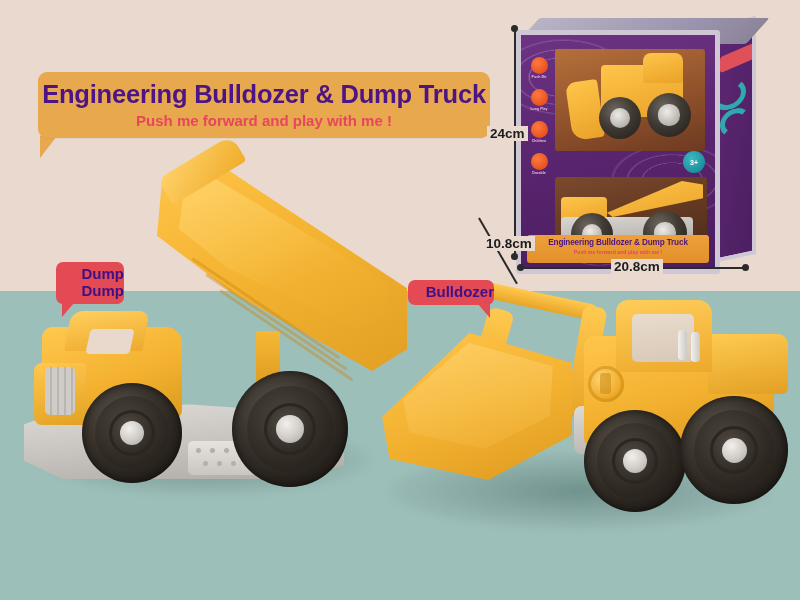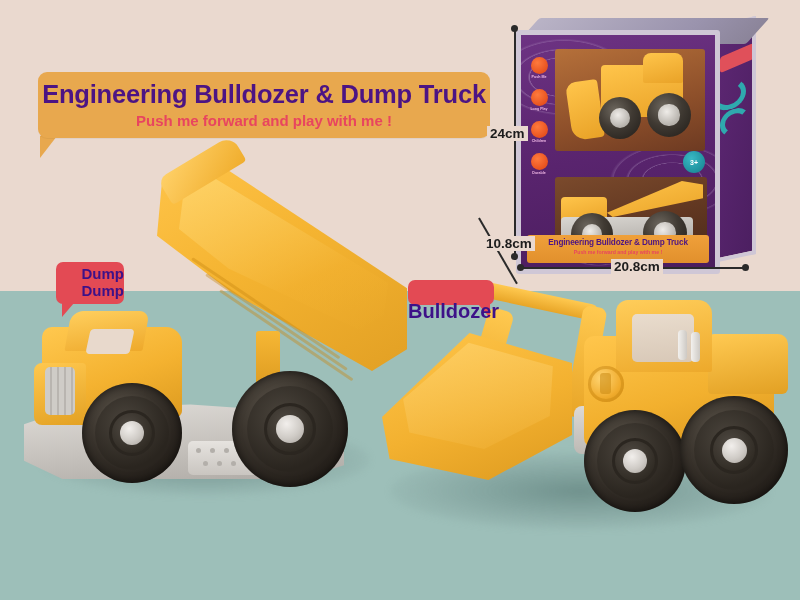--- a/index.html
+++ b/index.html
@@ -70,21 +70,21 @@
   #tag-dump {
     left: 56px; top: 262px; width: 68px; height: 42px;
     font-size: 15px; padding-top: 4px;
   }
   #tag-dump-tail {
     left: 62px; top: 303px;
     border-left: 12px solid #e34a54;
   }
   #tag-bull {
     left: 408px; top: 280px; width: 86px; height: 25px;
-    font-size: 20px; padding-top: 20px;
+    font-size: 15px; padding-top: 4px;
   }
   #tag-bull-tail {
     left: 478px; top: 304px;
     border-right: 12px solid #e34a54;
   }
 
   
   .shadow {
     position: absolute;
     background: radial-gradient(ellipse at center, rgba(95,128,124,.72) 0%, rgba(125,155,151,.38) 55%, rgba(157,191,185,0) 78%);

